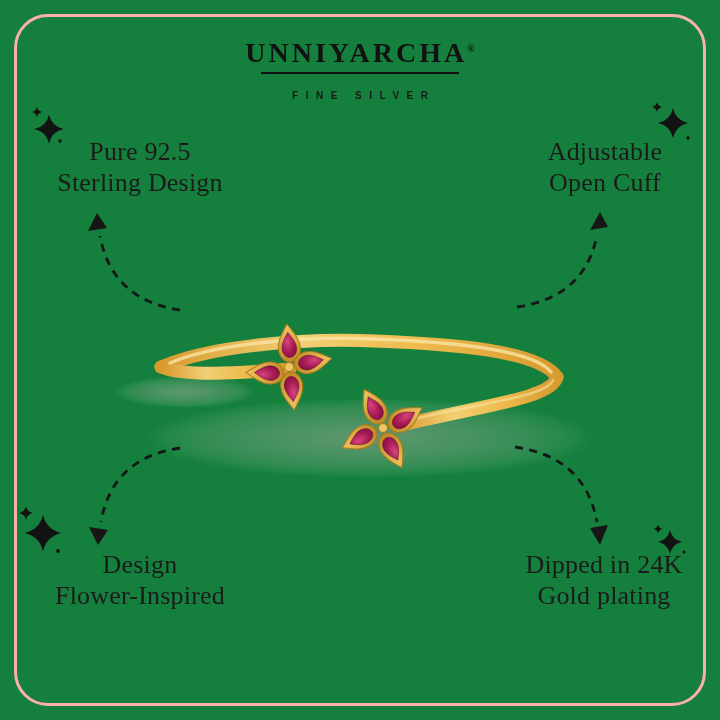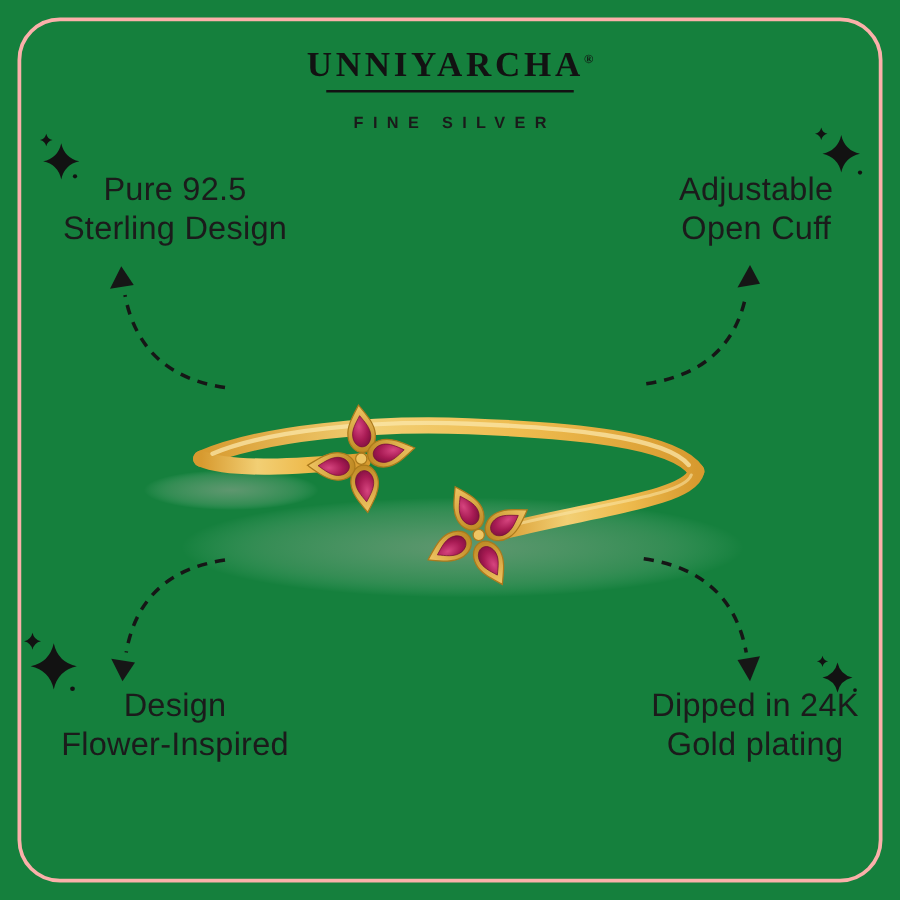--- a/index.html
+++ b/index.html
@@ -15,28 +15,28 @@
   .logo{
     position:absolute;left:0;top:38px;width:720px;text-align:center;color:#121212;
   }
   .logo .brand{
     font-family:"Liberation Serif",serif;font-weight:700;font-size:28px;
     letter-spacing:3px;line-height:1.1;white-space:nowrap;
   }
   .logo .reg{font-size:10px;vertical-align:super;letter-spacing:0;}
   .logo .rule{width:198px;height:2px;background:#121212;margin:3px auto 4px auto;}
   .logo .tagline{
-    font-size:13px;font-weight:600;letter-spacing:7.5px;color:#1a1a1a;
+    font-size:10px;font-weight:600;letter-spacing:7.5px;color:#1a1a1a;
     text-indent:7.5px;white-space:nowrap;margin-top:16px;
   }
   .feature{
     position:absolute;width:250px;text-align:center;color:#1b1b1b;
     font-size:26px;line-height:31px;font-weight:500;letter-spacing:0.2px;
   }
-  .feature div{white-space:nowrap;}
+  .feature div{white-space:nowrap;font-family:Liberation Serif, serif;}
   .f-tl{left:15px;top:136px;}
   .f-tr{left:480px;top:136px;}
   .f-bl{left:15px;top:549px;}
   .f-br{left:479px;top:549px;}
 </style>
 </head>
 <body>
 
 <div class="canvas">
 

